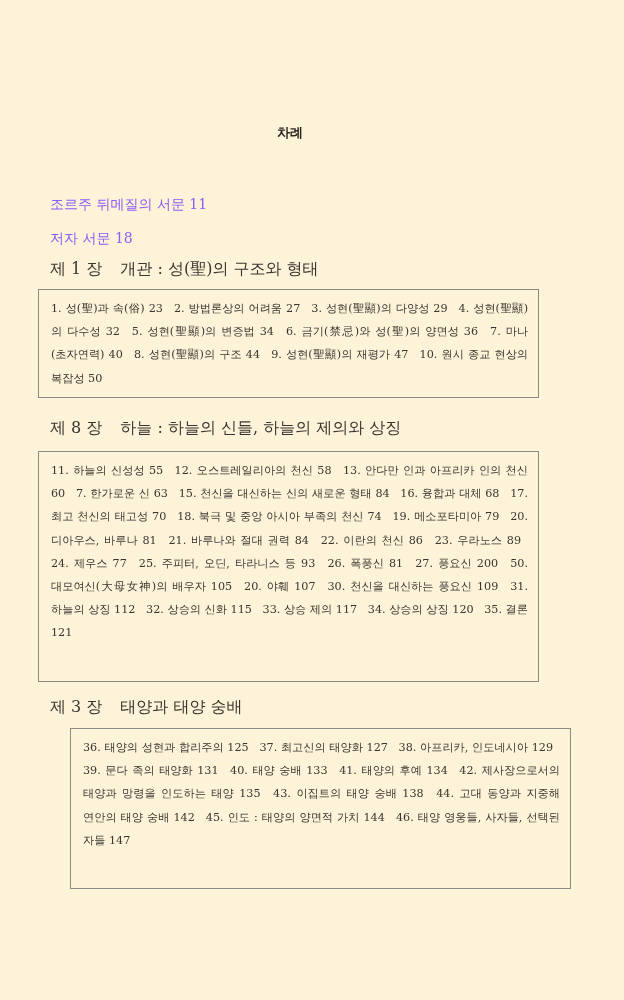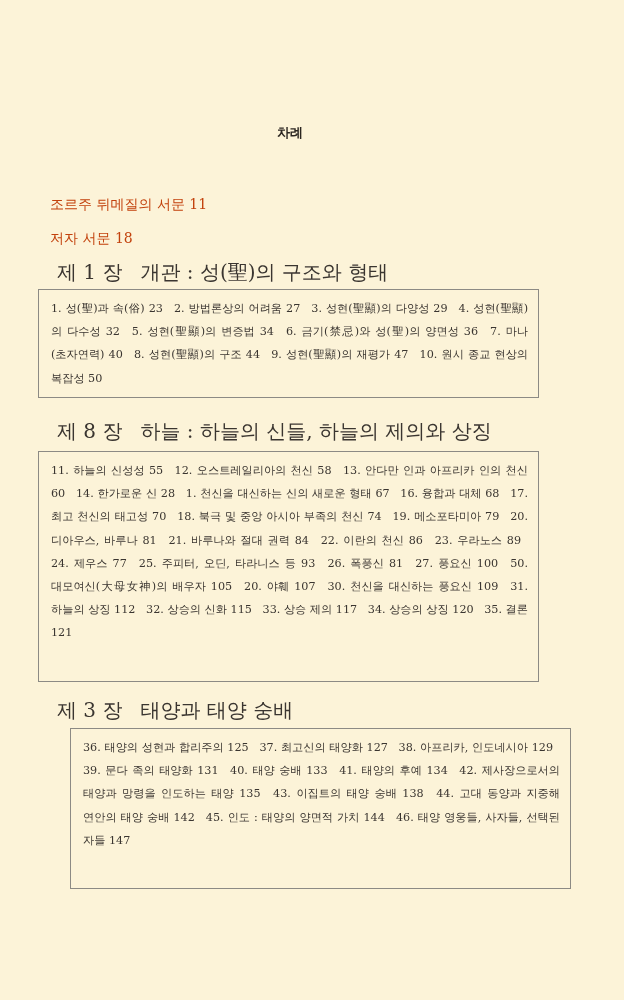--- a/index.html
+++ b/index.html
@@ -9,26 +9,25 @@
     font-family: "DejaVu Serif", "Liberation Serif", serif;
     color: #3a3530;
     position: relative;
   }
   .page-title {
     position: absolute; top: 124px; left: 0; width: 580px;
     text-align: center; font-family: "DejaVu Sans", sans-serif;
     font-weight: bold; font-size: 13px; color: #2a2520;
   }
   .front-item {
-    position: absolute; left: 50px; font-size: 14px; color: #c2410c;
+    position: absolute; left: 50px; font-size: 14px; color: #8b5cf6;
   }
   .chapter-head {
-    position: absolute; left: 50px; font-size: 20px; color: #3a3530;
+    position: absolute; left: 50px; font-size: 16px; color: #3a3530;
     white-space: nowrap;
-    margin-left: 7px;
   }
   .chapter-head .num { margin-right: 18px; }
   .box {
     position: absolute; left: 38px; width: 477px;
     border: 1.5px solid #8c8a84;
     padding: 7px 10px 6px 12px;
     font-size: 11.2px; line-height: 23.2px; color: #3a3530;
     text-align: justify; text-align-last: left;
     word-break: keep-all;
   }
@@ -64,34 +63,34 @@
   <span class="entry">10. 원시 종교 현상의 복잡성 50</span>
 </div>
 
 <div class="chapter-head" style="top:418px">
   <span class="num">제 8 장</span><span>하늘 : 하늘의 신들, 하늘의 제의와 상징</span>
 </div>
 <div class="box" style="top:451px; height:216px;">
   <span class="entry">11. 하늘의 신성성 55</span>
   <span class="entry">12. 오스트레일리아의 천신 58</span>
   <span class="entry">13. 안다만 인과 아프리카 인의 천신 60</span>
-  <span class="entry">14. 한가로운 신 28</span>
-  <span class="entry">1. 천신을 대신하는 신의 새로운 형태 67</span>
+  <span class="entry">7. 한가로운 신 63</span>
+  <span class="entry">15. 천신을 대신하는 신의 새로운 형태 84</span>
   <span class="entry">16. 융합과 대체 68</span>
   <span class="entry">17. 최고 천신의 태고성 70</span>
   <span class="entry">18. 북극 및 중앙 아시아 부족의 천신 74</span>
   <span class="entry">19. 메소포타미아 79</span>
   <span class="entry">20. 디아우스, 바루나 81</span>
   <span class="entry">21. 바루나와 절대 권력 84</span>
   <span class="entry">22. 이란의 천신 86</span>
   <span class="entry">23. 우라노스 89</span>
   <span class="entry">24. 제우스 77</span>
   <span class="entry">25. 주피터, 오딘, 타라니스 등 93</span>
   <span class="entry">26. 폭풍신 81</span>
-  <span class="entry">27. 풍요신 100</span>
+  <span class="entry">27. 풍요신 200</span>
   <span class="entry">50. 대모여신(大母女神)의 배우자 105</span>
   <span class="entry">20. 야훼 107</span>
   <span class="entry">30. 천신을 대신하는 풍요신 109</span>
   <span class="entry">31. 하늘의 상징 112</span>
   <span class="entry">32. 상승의 신화 115</span>
   <span class="entry">33. 상승 제의 117</span>
   <span class="entry">34. 상승의 상징 120</span>
   <span class="entry">35. 결론 121</span>
 </div>
 

